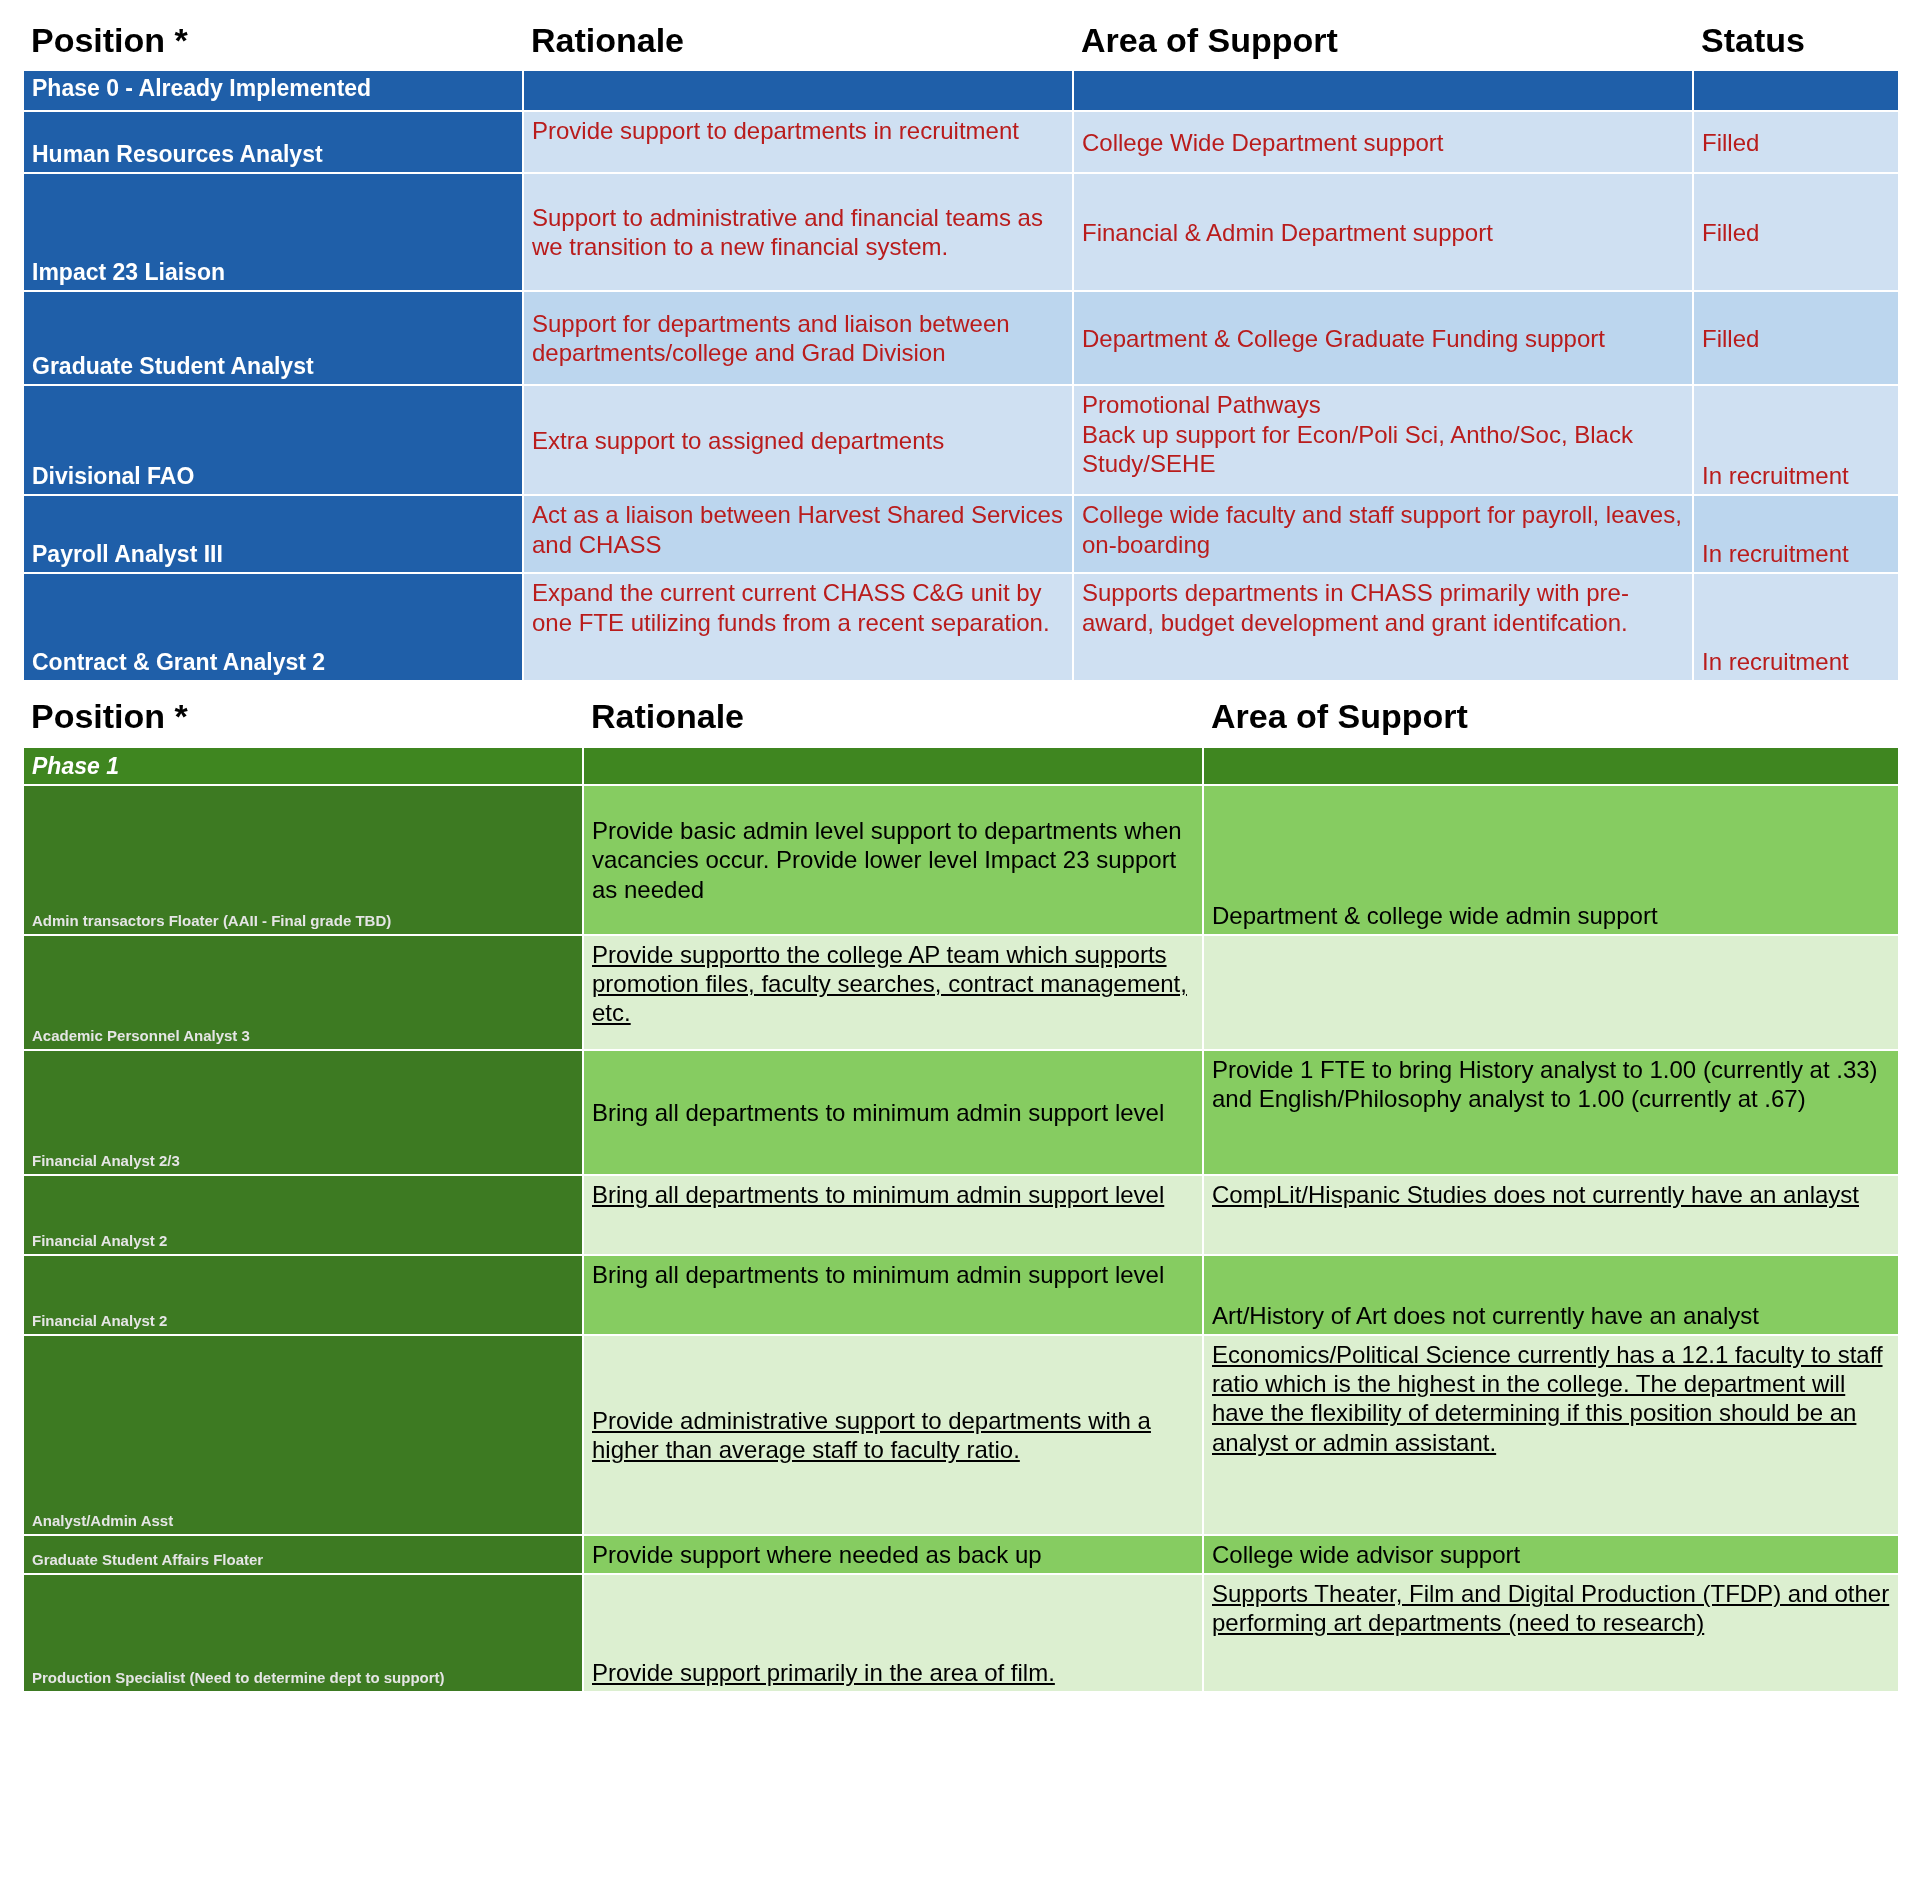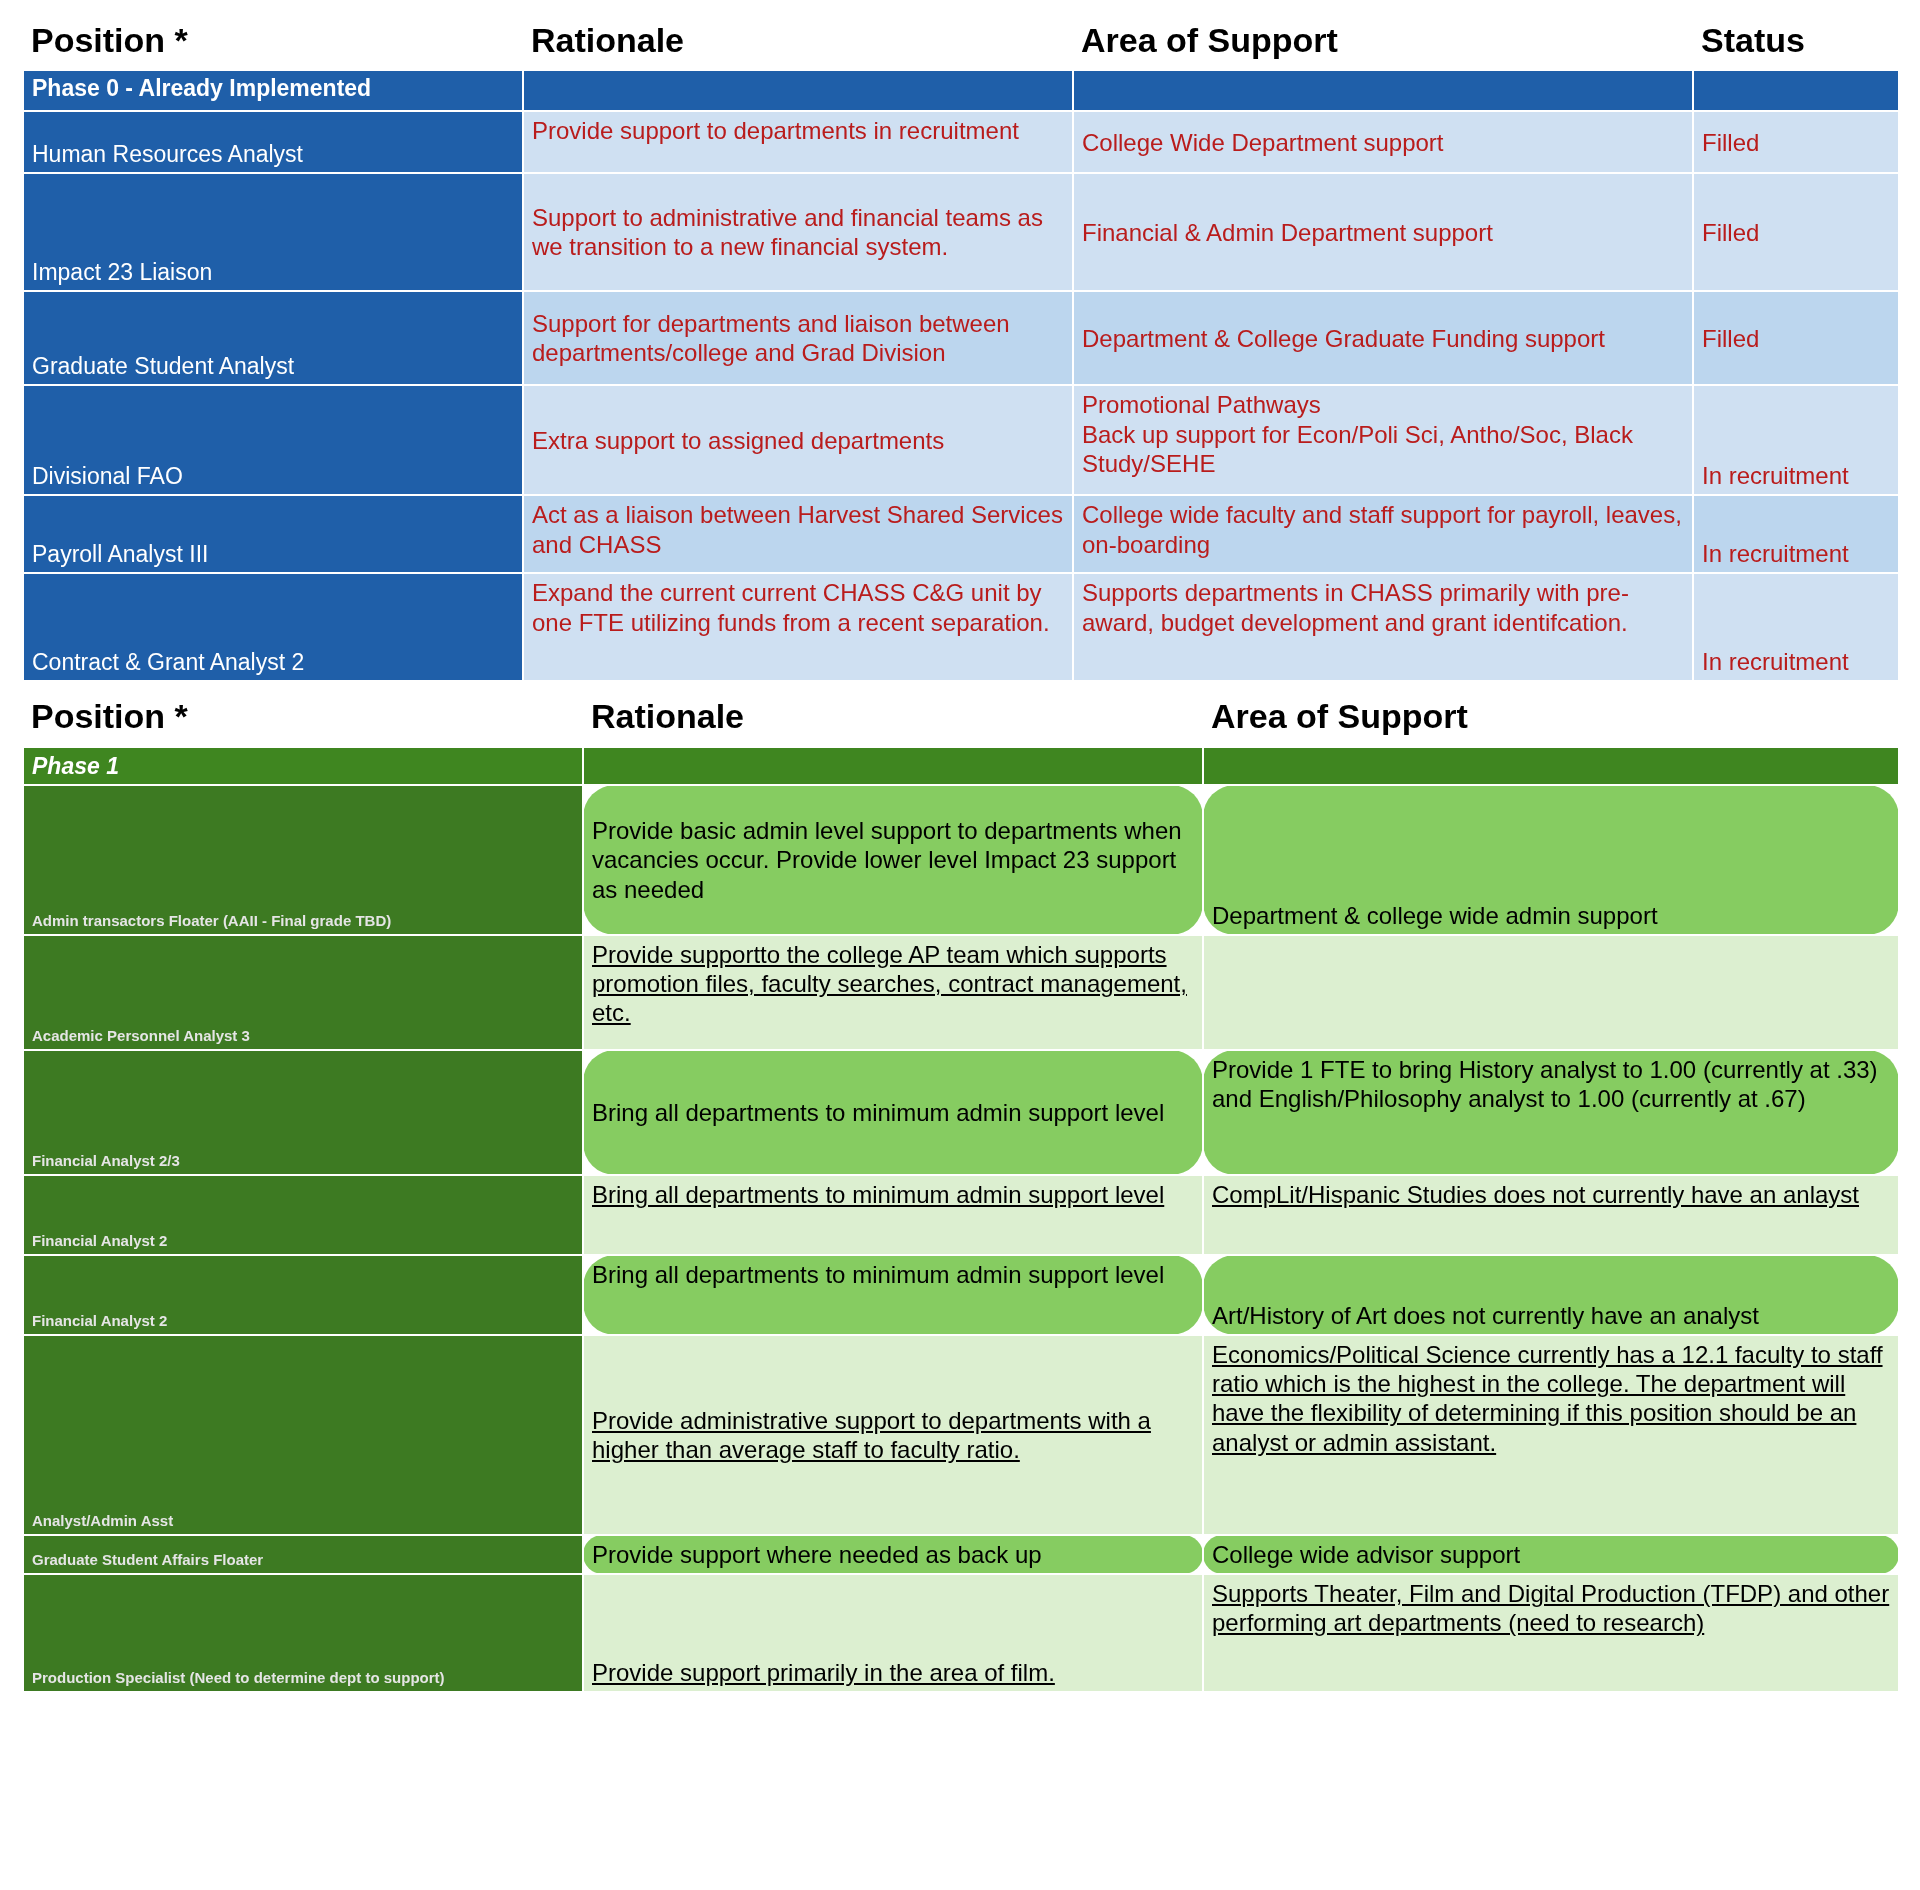--- a/index.html
+++ b/index.html
@@ -49,21 +49,21 @@
     font-weight: bold;
     font-size: 23px;
     height: 30px;
     padding-top: 2px;
     padding-bottom: 7px;
     vertical-align: middle;
   }
   .t1 td.pos {
     background: #1f5fa9;
     color: #ffffff;
-    font-weight: normal;
+    font-weight: bold;
     font-size: 23px;
   }
   .t1 td.cell {
     background: #cfe0f2;
     color: #b91c1c;
   }
   .t1 td.cell.darker {
     background: #bcd6ee;
   }
   .t1 td.mid {
@@ -107,21 +107,20 @@
     font-size: 15px;
   }
   .t2 td.cell-lite {
     background: #dcefd0;
     color: #000;
     text-decoration: underline;
   }
   .t2 td.cell-mid {
     background: #86cc61;
     color: #000;
-    border-radius: 32px;
   }
   .t2 td.mid { vertical-align: middle; }
   .t2 td.topal { vertical-align: top; }
 
   .nowrapish { white-space: normal; }
 </style>
 </head>
 <body>
 
 <div class="page">

